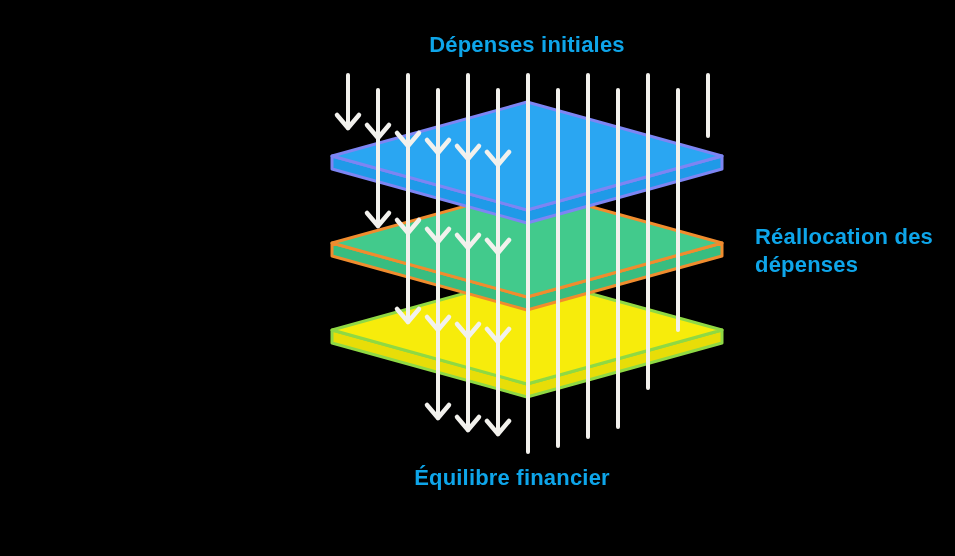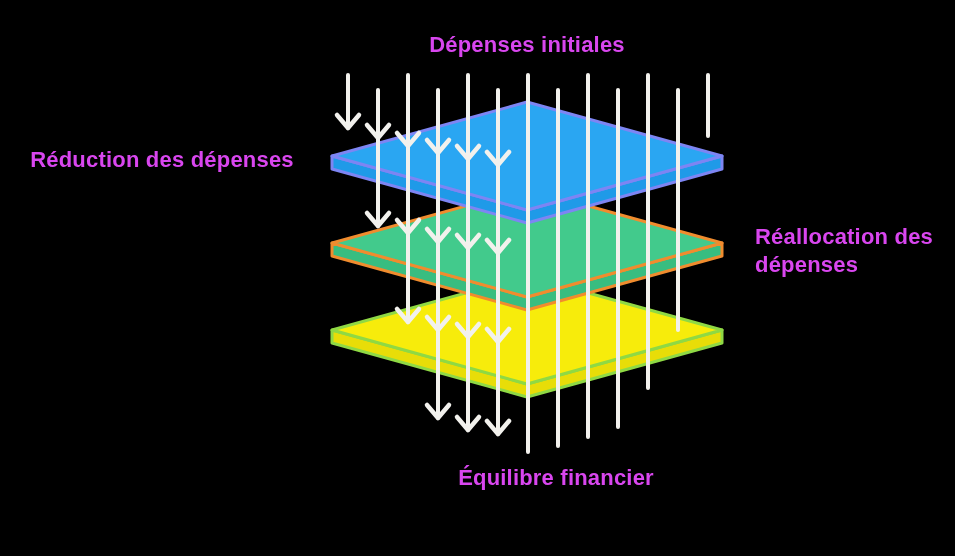--- a/index.html
+++ b/index.html
@@ -14,26 +14,26 @@
   .lbl{
     position:absolute;
     font-size:22px;
     line-height:27px;
     letter-spacing:.2px;
   }
   .lbl-title{left:527px;top:31px;transform:translateX(-50%);white-space:nowrap;}
   .lbl-reduction{left:22px;top:146px;width:280px;text-align:center;white-space:nowrap;}
   .lbl-reallocation{left:755px;top:223px;width:205px;line-height:28px;text-align:left;}
   .lbl-phasage{left:30px;top:326px;width:284px;text-align:center;white-space:nowrap;}
-  .lbl-equilibre{left:556px;top:464px;transform:translateX(-50%);white-space:nowrap;text-align:center;}
+  .lbl-equilibre{left:512px;top:464px;transform:translateX(-50%);white-space:nowrap;text-align:center;}
 </style>
 </head>
 <body>
 
-<div class="stage" style="background: rgb(0, 0, 0); color: #d946ef; text-decoration: underline;">
+<div class="stage" style="background: rgb(0, 0, 0); color: #0ea5e9; text-decoration: underline;">
 
   <svg class="layers-svg" width="955" height="556" viewBox="0 0 955 556">
     <g id="layers-group">
         <polygon points="332,330 527,384 722,330 722,343 527,397 332,343" fill="#e8dd08" stroke="#8fd944" stroke-width="3" stroke-linejoin="round"></polygon>
         <polygon points="332,330 527,276 722,330 527,384" fill="#f7ec0b" stroke="#8fd944" stroke-width="3" stroke-linejoin="round"></polygon>
         <polygon points="332,243 527,297 722,243 722,256 527,310 332,256" fill="#38bd80" stroke="#f08c2e" stroke-width="3" stroke-linejoin="round"></polygon>
         <polygon points="332,243 527,189 722,243 527,297" fill="#42ca8c" stroke="#f08c2e" stroke-width="3" stroke-linejoin="round"></polygon>
         <polygon points="332,156 527,210 722,156 722,169 527,223 332,169" fill="#1f9ae8" stroke="#7d85f3" stroke-width="3" stroke-linejoin="round"></polygon>
         <polygon points="332,156 527,102 722,156 527,210" fill="#2aa6f2" stroke="#7d85f3" stroke-width="3" stroke-linejoin="round"></polygon>
       </g>
@@ -93,19 +93,18 @@
           <line x1="678" y1="90" x2="678" y2="330" stroke="#f2f1ed" stroke-width="4" stroke-linecap="round"></line>
         </g>
         <g>
           <line x1="708" y1="75" x2="708" y2="136" stroke="#f2f1ed" stroke-width="4" stroke-linecap="round"></line>
         </g>
       </g>
   </svg>
 
   <div class="lbl lbl-title">Dépenses initiales</div>
 
-  <div class="lbl lbl-reduction">Réduction des dépenses</div>
 
   <div class="lbl lbl-reallocation">Réallocation des dépenses</div>
 
 
   <div class="lbl lbl-equilibre">Équilibre financier</div>
 </div>
 
 </body></html>

